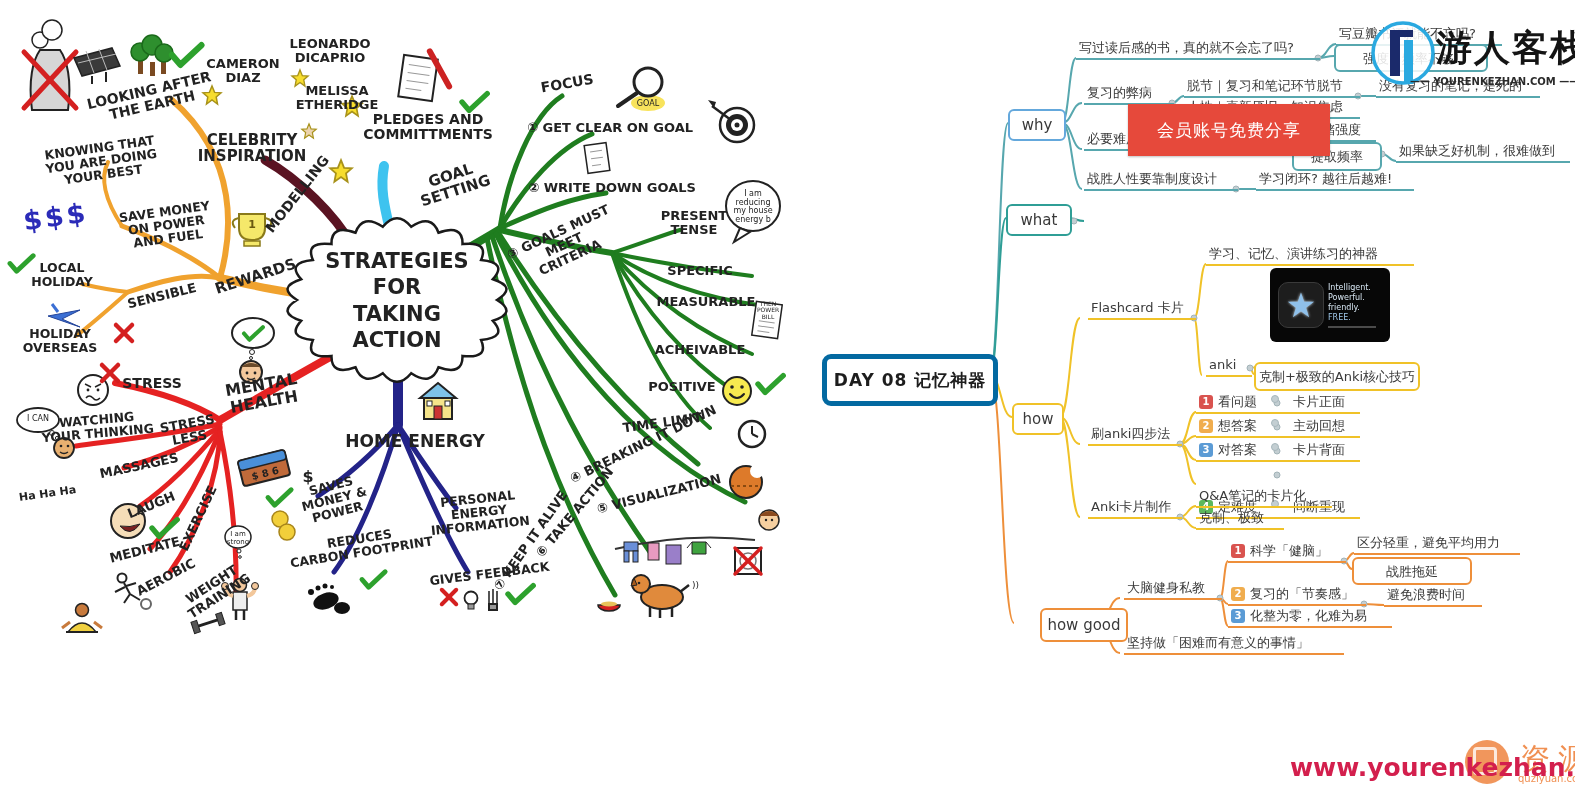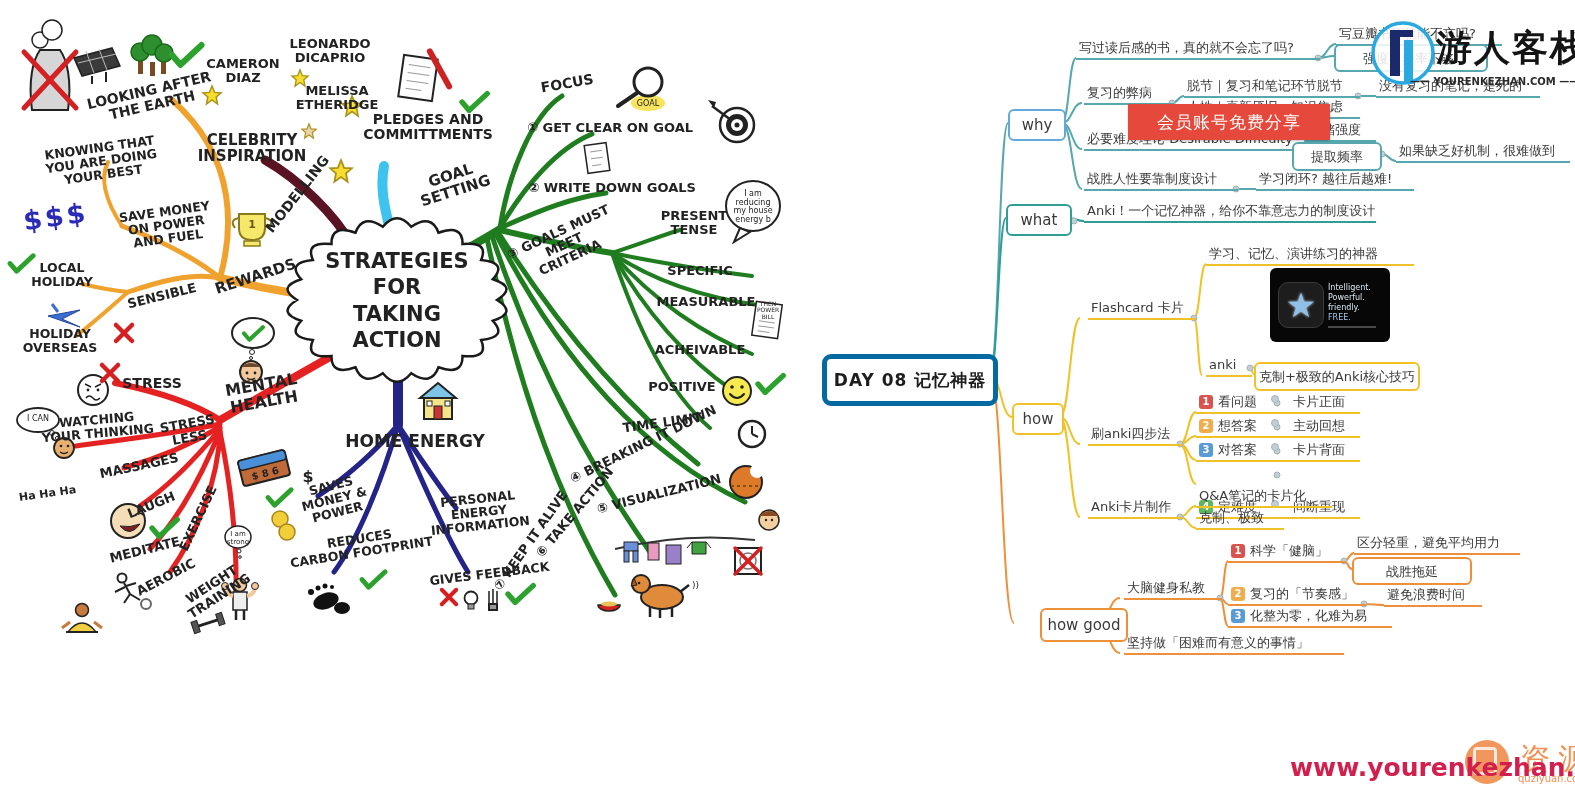--- a/index.html
+++ b/index.html
@@ -13,21 +13,21 @@
   .rn.box{display:flex;align-items:center;justify-content:center;border:2px solid #999;border-radius:6px;background:#fff;}
   .rn.root{display:flex;align-items:center;justify-content:center;border:5px solid #0369a1;border-radius:9px;background:#fff;font-weight:bold;font-size:17px;color:#1d1d1d;letter-spacing:1px;}
   .rn.bbox{display:flex;align-items:center;justify-content:center;border:2px solid;border-radius:6px;background:#fff;font-size:15px;color:#3a3a3a;}
   .badge{display:inline-block;width:14px;height:14px;border-radius:3px;color:#fff;font-size:10px;font-weight:bold;line-height:14px;text-align:center;margin-right:5px;vertical-align:1px;}
   .rdot{display:inline-block;width:6px;height:6px;border-radius:50%;background:#c3ced2;border:1px solid #a7b7bc;margin:0 14px 1px 14px;vertical-align:2px;}
   .anki-img{position:absolute;background:#070707;border-radius:6px;display:flex;align-items:center;z-index:2;}
   .anki-icon{width:44px;height:44px;margin:0 4px 0 8px;background:#1d1d1d;border:1px solid #3a3a3a;border-radius:10px;display:flex;align-items:center;justify-content:center;font-size:34px;color:#8fc0ea;text-shadow:0 0 3px #dcecf8;}
   .anki-txt{display:flex;flex-direction:column;justify-content:center;font-size:8px;line-height:10px;color:#d7e6f2;}
   .anki-txt .free{color:#9fc7e8;}
   .anki-bar{width:48px;height:2px;background:#4a4a4a;margin-top:3px;}
-  #banner{position:absolute;left:1128px;top:104px;width:202px;height:36px;background:#e6493b;color:#ffffff;font-size:17px;display:flex;align-items:center;justify-content:center;letter-spacing:1px;z-index:3;box-shadow:0 1px 2px rgba(0,0,0,.25);}
+  #banner{position:absolute;left:1128px;top:104px;width:202px;height:52px;background:#e6493b;color:#ffffff;font-size:17px;display:flex;align-items:center;justify-content:center;letter-spacing:1px;z-index:3;box-shadow:0 1px 2px rgba(0,0,0,.25);}
   #caption-wrap{position:absolute;left:500px;top:672px;width:650px;height:110px;z-index:1;}
   #caption-hl{position:absolute;left:130px;top:80px;width:265px;height:28px;background:#f5cdc7;}
   #caption{position:absolute;left:0;top:0;width:650px;text-align:center;font-size:72px;font-weight:300;color:#1c1c1c;letter-spacing:6px;}
   #wm-top{position:absolute;left:1370px;top:18px;z-index:4;}
   #wm-top .brand{position:absolute;left:66px;top:6px;font-size:36px;font-weight:bold;color:#141414;letter-spacing:2px;white-space:nowrap;}
   #wm-top .domain{position:absolute;left:40px;top:58px;font-size:10px;font-weight:bold;color:#2b2b2b;white-space:nowrap;}
   #wm-bot{position:absolute;left:1280px;top:735px;z-index:4;}
   #wm-bot .oc{position:absolute;left:185px;top:5px;width:44px;height:44px;border-radius:50%;background:#ef8440;opacity:.85;}
   #wm-bot .oc2{position:absolute;left:193px;top:12px;width:18px;height:22px;border:3px solid #ffffff;border-radius:4px;opacity:.8;}
   #wm-bot .zy{position:absolute;left:240px;top:4px;font-size:30px;color:#ef8440;letter-spacing:8px;white-space:nowrap;opacity:.9;}
@@ -489,21 +489,20 @@
       <div class="rn uline" style="left: 1084px; top: 84px; width: 84px; border-bottom-color: rgb(87, 167, 174);">复习的弊病</div>
       <div class="rn uline" style="left: 1184px; top: 77px; width: 170px; border-bottom-color: rgb(87, 167, 174);">脱节｜复习和笔记环节脱节</div>
       <div class="rn uline" style="left: 1376px; top: 77px; width: 158px; border-bottom-color: rgb(87, 167, 174);">没有复习的笔记，是死的</div>
       <div class="rn uline" style="left: 1184px; top: 98px; width: 170px; border-bottom-color: rgb(87, 167, 174);">人性｜喜新厌旧，知识焦虑</div>
       <div class="rn uline" style="left: 1084px; top: 130px; width: 214px; border-bottom-color: rgb(87, 167, 174);">必要难度理论 Desirable Difficulty</div>
       <div class="rn uline" style="left: 1306px; top: 121px; width: 64px; border-bottom-color: rgb(87, 167, 174);">存储强度</div>
       <div class="rn box" style="left: 1292px; top: 142px; width: 86px; height: 25px; border-color: rgb(87, 167, 174);">提取频率</div>
       <div class="rn uline" style="left: 1396px; top: 142px; width: 168px; border-bottom-color: rgb(87, 167, 174);">如果缺乏好机制，很难做到</div>
       <div class="rn uline" style="left: 1084px; top: 170px; width: 148px; border-bottom-color: rgb(87, 167, 174);">战胜人性要靠制度设计</div>
       <div class="rn uline" style="left: 1256px; top: 170px; width: 152px; border-bottom-color: rgb(87, 167, 174);">学习闭环? 越往后越难!</div>
-      <div class="rn uline" style="left: 1084px; top: 202px; width: 286px; border-bottom-color: rgb(47, 158, 150);">Anki！一个记忆神器，给你不靠意志力的制度设计</div>
       <div class="rn uline" style="left: 1088px; top: 299px; width: 102px; border-bottom-color: rgb(240, 194, 40);">Flashcard 卡片</div>
       <div class="rn uline" style="left: 1206px; top: 245px; width: 202px; border-bottom-color: rgb(240, 194, 40);">学习、记忆、演讲练习的神器</div>
       <div class="anki-img" style="left: 1270px; top: 268px; width: 120px; height: 74px;">
         <div class="anki-icon">★</div>
         <div class="anki-txt">
           <div>Intelligent.</div>
           <div>Powerful.</div>
           <div>friendly.</div>
           <div class="free">FREE.</div>
           <div class="anki-bar"></div>

